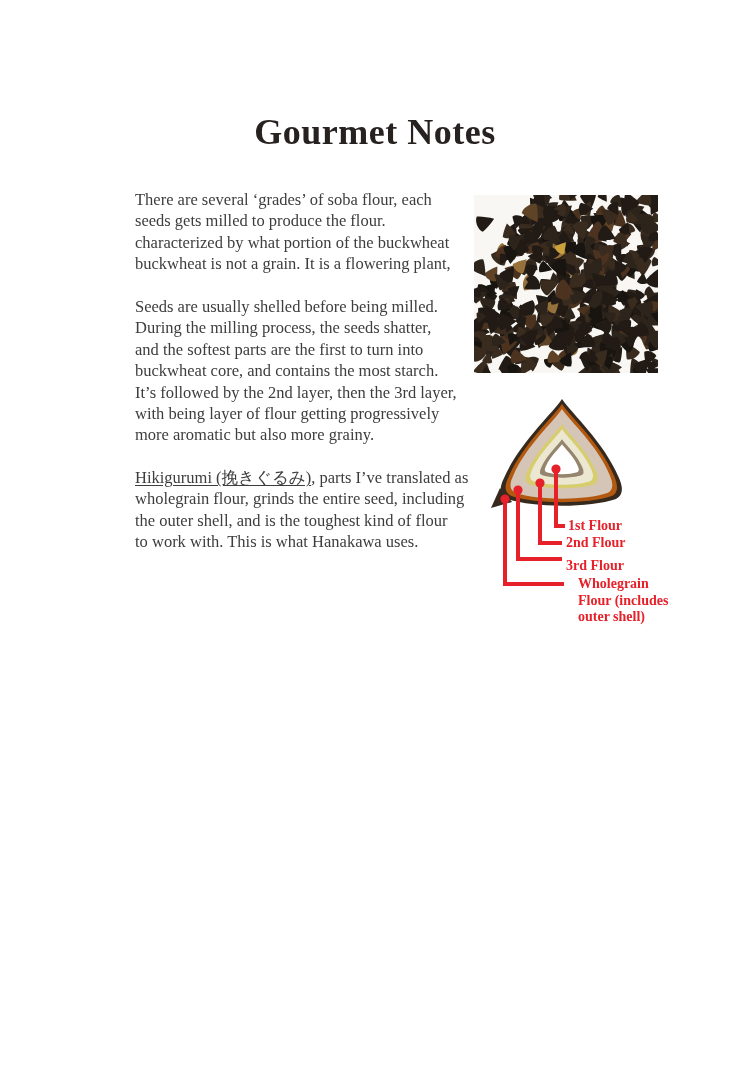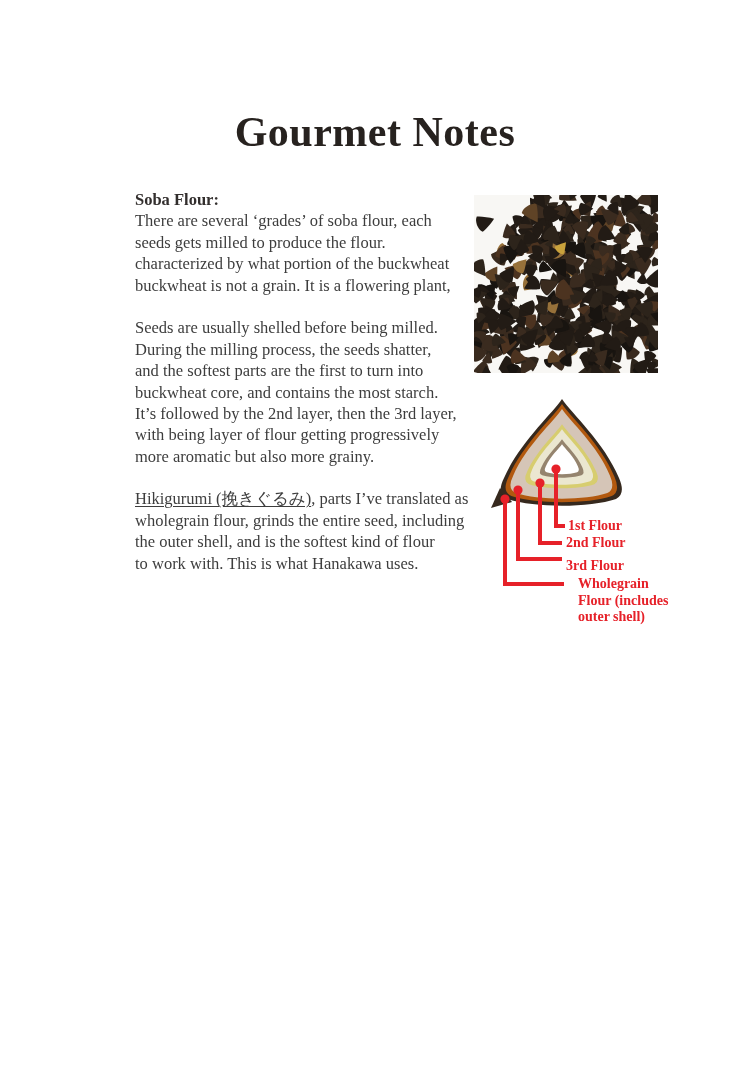--- a/index.html
+++ b/index.html
@@ -2,21 +2,21 @@
 <html><head>
 <meta charset="utf-8">
 <style>
   html,body{margin:0;padding:0;}
   body{
     width:750px;height:1080px;background:#ffffff;position:relative;
     font-family:"Liberation Serif", serif;overflow:hidden;
   }
   .title{
     position:absolute;top:107px;left:0;width:750px;margin:0;
-    text-align:center;font-size:42px;line-height:50px;font-weight:bold;
+    text-align:center;font-size:36px;line-height:50px;font-weight:bold;
     color:#27221f;letter-spacing:.5px;
   }
   .article{
     position:absolute;left:135px;top:189px;width:360px;
     font-size:16.5px;color:#3d3d3d;
   }
   .line{height:21.4px;line-height:21.4px;white-space:nowrap;}
   .heading{font-weight:bold;color:#322e2d;}
   .u{text-decoration:underline;text-underline-offset:2px;}
   .photo{position:absolute;left:474px;top:195px;display:block;}
@@ -31,37 +31,36 @@
   .lbl-2{left:76px;top:139px;}
   .lbl-3{left:76px;top:162px;}
   .lbl-4{left:88px;top:180px;}
 </style>
 </head>
 <body>
 
 <h1 class="title">Gourmet Notes</h1>
 
 <div class="article">
-  <div class="line heading">Soba Flour:</div>
   <div class="line">There are several ‘grades’ of soba flour, each</div>
   <div class="line">seeds gets milled to produce the flour.</div>
   <div class="line">characterized by what portion of the buckwheat</div>
   <div class="line">buckwheat is not a grain. It is a flowering plant,</div>
   <div class="line"></div>
   <div class="line">Seeds are usually shelled before being milled.</div>
   <div class="line">During the milling process, the seeds shatter,</div>
   <div class="line">and the softest parts are the first to turn into</div>
   <div class="line">buckwheat core, and contains the most starch.</div>
   <div class="line">It’s followed by the 2nd layer, then the 3rd layer,</div>
   <div class="line">with being layer of flour getting progressively</div>
   <div class="line">more aromatic but also more grainy.</div>
   <div class="line"></div>
   <div class="line"><span class="u">Hikigurumi (挽きぐるみ)</span><span>, parts I’ve translated as</span></div>
   <div class="line">wholegrain flour, grinds the entire seed, including</div>
-  <div class="line">the outer shell, and is the softest kind of flour</div>
+  <div class="line">the outer shell, and is the toughest kind of flour</div>
   <div class="line">to work with. This is what Hanakawa uses.</div>
 </div>
 
 <svg class="photo" id="seedphoto" width="184" height="178" viewBox="0 0 184 178">
   <rect x="0" y="0" width="184" height="178" fill="#f8f7f4"></rect>
 <path d="M0,-6.5 C2.6,-3 5.6,2.6 6,4.8 C3.4,7.6 -3.4,7.6 -6,4.8 C-5.6,2.6 -2.6,-3 0,-6.5 Z" fill="#3a2b1f" transform="translate(109.9,53.3) rotate(195) scale(1.44)"></path>
     <path d="M0,-6.5 C2.6,-3 5.6,2.6 6,4.8 C3.4,7.6 -3.4,7.6 -6,4.8 C-5.6,2.6 -2.6,-3 0,-6.5 Z" fill="#97713a" transform="translate(97.4,154.8) rotate(330) scale(0.85)"></path>
     <path d="M0,-6.5 C2.6,-3 5.6,2.6 6,4.8 C3.4,7.6 -3.4,7.6 -6,4.8 C-5.6,2.6 -2.6,-3 0,-6.5 Z" fill="#221b15" transform="translate(38.6,34.4) rotate(21) scale(1.05)"></path>
     <path d="M0,-6.5 C2.6,-3 5.6,2.6 6,4.8 C3.4,7.6 -3.4,7.6 -6,4.8 C-5.6,2.6 -2.6,-3 0,-6.5 Z" fill="#3a2b1f" transform="translate(13.2,119.9) rotate(333) scale(1.33)"></path>
     <path d="M0,-6.5 C2.6,-3 5.6,2.6 6,4.8 C3.4,7.6 -3.4,7.6 -6,4.8 C-5.6,2.6 -2.6,-3 0,-6.5 Z" fill="#4c3320" transform="translate(11.7,110.0) rotate(179) scale(0.93)"></path>

